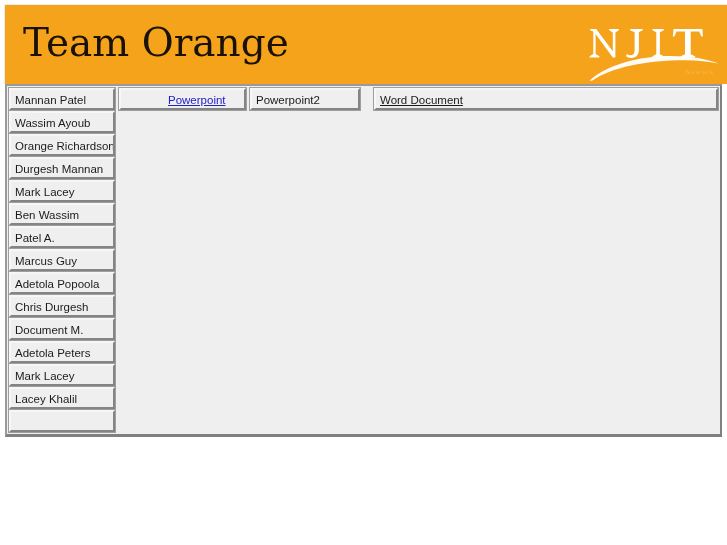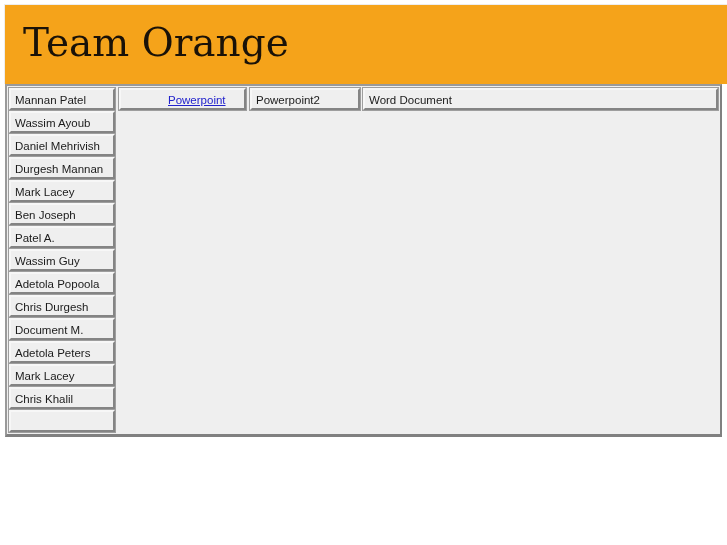--- a/index.html
+++ b/index.html
@@ -89,62 +89,79 @@
   }
   .col-names { width: 110px; margin-top: 20px; }
   .col-b     { width: 131px; }
   .col-c     { width: 114px; }
   .col-d     { width: auto;  }
 
   .names-stack { padding: 2px 0 1px 2px; }
   .names-stack .cellbox { margin: 0 2px 1px 0; }
 
   .hdrcell { margin: 2px 2px 1px 2px; }
-  .hdrcell-last { margin: 2px 2px 1px 1px; }
+  .hdrcell-last { margin: 2px 2px 1px 12px; text-decoration: underline; }
 
   a.linkcell {
     color: #2222cc;
     text-decoration: underline;
     cursor: pointer;
     padding-left: 43px;
   }
 </style>
 </head>
 <body>
 
 <div class="banner-wrap">
   <div class="banner">
     <div class="banner-title">Team Orange</div>
 
+    <div class="njit-logo">
+      <svg viewBox="0 0 130 58" width="130" height="58" aria-hidden="true">
+        <g fill="#ffffff">
+
+          <path d="M4 6 h3.2 l16.6 22.2 V9.4 l-3.6-2.1 V6 h9.6 v1.3 l-3.4 2.1 V34.5 h-2.6 L6.6 11.1 V31 l3.7 2.2 v1.3 H0.6 v-1.3 L4.3 31 V8.6 L1.1 7.3 V6 z"></path>
+
+          <path d="M42.5 6 h11.2 v1.3 l-3.8 1.9 v17.6 c0 4.9-2.8 8.2-7.5 8.2-2.3 0-4.3-0.8-5.5-2 l1.1-2.1 c1.1 0.9 2.3 1.4 3.6 1.4 2.6 0 4-1.9 4-5.4 V9.2 L41.2 7.3 V6 z"></path>
+
+          <path d="M63.4 6 h11.4 v1.3 l-3.9 2 V31.2 l3.9 2 v1.3 H63.4 v-1.3 l3.9-2 V9.3 l-3.9-2 V6 z"></path>
+
+          <path d="M84.6 6 h28.8 l0.5 7.4 h-1.5 l-2.3-5 h-8.4 V31.2 l4.4 2 v1.3 H91.6 v-1.3 l4.4-2 V8.4 h-8.4 l-2.3 5 h-1.5 L84.6 6 z"></path>
+
+          <path d="M0.5 57.5 C20 40 58 30.5 96 33.5 C110 34.6 121 37.2 129.5 40.6 C120 38.6 109 37.3 97 37.2 C58 37.1 22 44.2 3 57.8 Z" opacity="0.95"></path>
+        </g>
+        <text x="96" y="51" font-family="Liberation Serif, serif" font-size="7" fill="#f7b659" letter-spacing="1.2">Newark</text>
+      </svg>
+    </div>
   </div>
 </div>
 
 <div class="table-wrap">
   <table class="main">
     <tbody>
         <tr>
 
       <td class="col-names">
         <div class="names-stack">
 
           <div class="cellbox">Mannan Patel</div>
 
           <div class="cellbox">Wassim Ayoub</div>
-          <div class="cellbox">Daniel Mehrivish</div>
+          <div class="cellbox">Orange Richardson</div>
           <div class="cellbox">Durgesh Mannan</div>
           <div class="cellbox">Mark Lacey</div>
-          <div class="cellbox">Ben Joseph</div>
+          <div class="cellbox">Ben Wassim</div>
           <div class="cellbox">Patel A.</div>
-          <div class="cellbox">Wassim Guy</div>
+          <div class="cellbox">Marcus Guy</div>
           <div class="cellbox">Adetola Popoola</div>
           <div class="cellbox">Chris Durgesh</div>
           <div class="cellbox">Document M.</div>
           <div class="cellbox">Adetola Peters</div>
           <div class="cellbox">Mark Lacey</div>
-          <div class="cellbox">Chris Khalil</div>
+          <div class="cellbox">Lacey Khalil</div>
           <div class="cellbox"></div>
         </div>
       </td>
 
       <td class="col-b">
         <div class="cellbox hdrcell">
           <a class="linkcell" href="#">Powerpoint</a>
         </div>
       </td>
 

